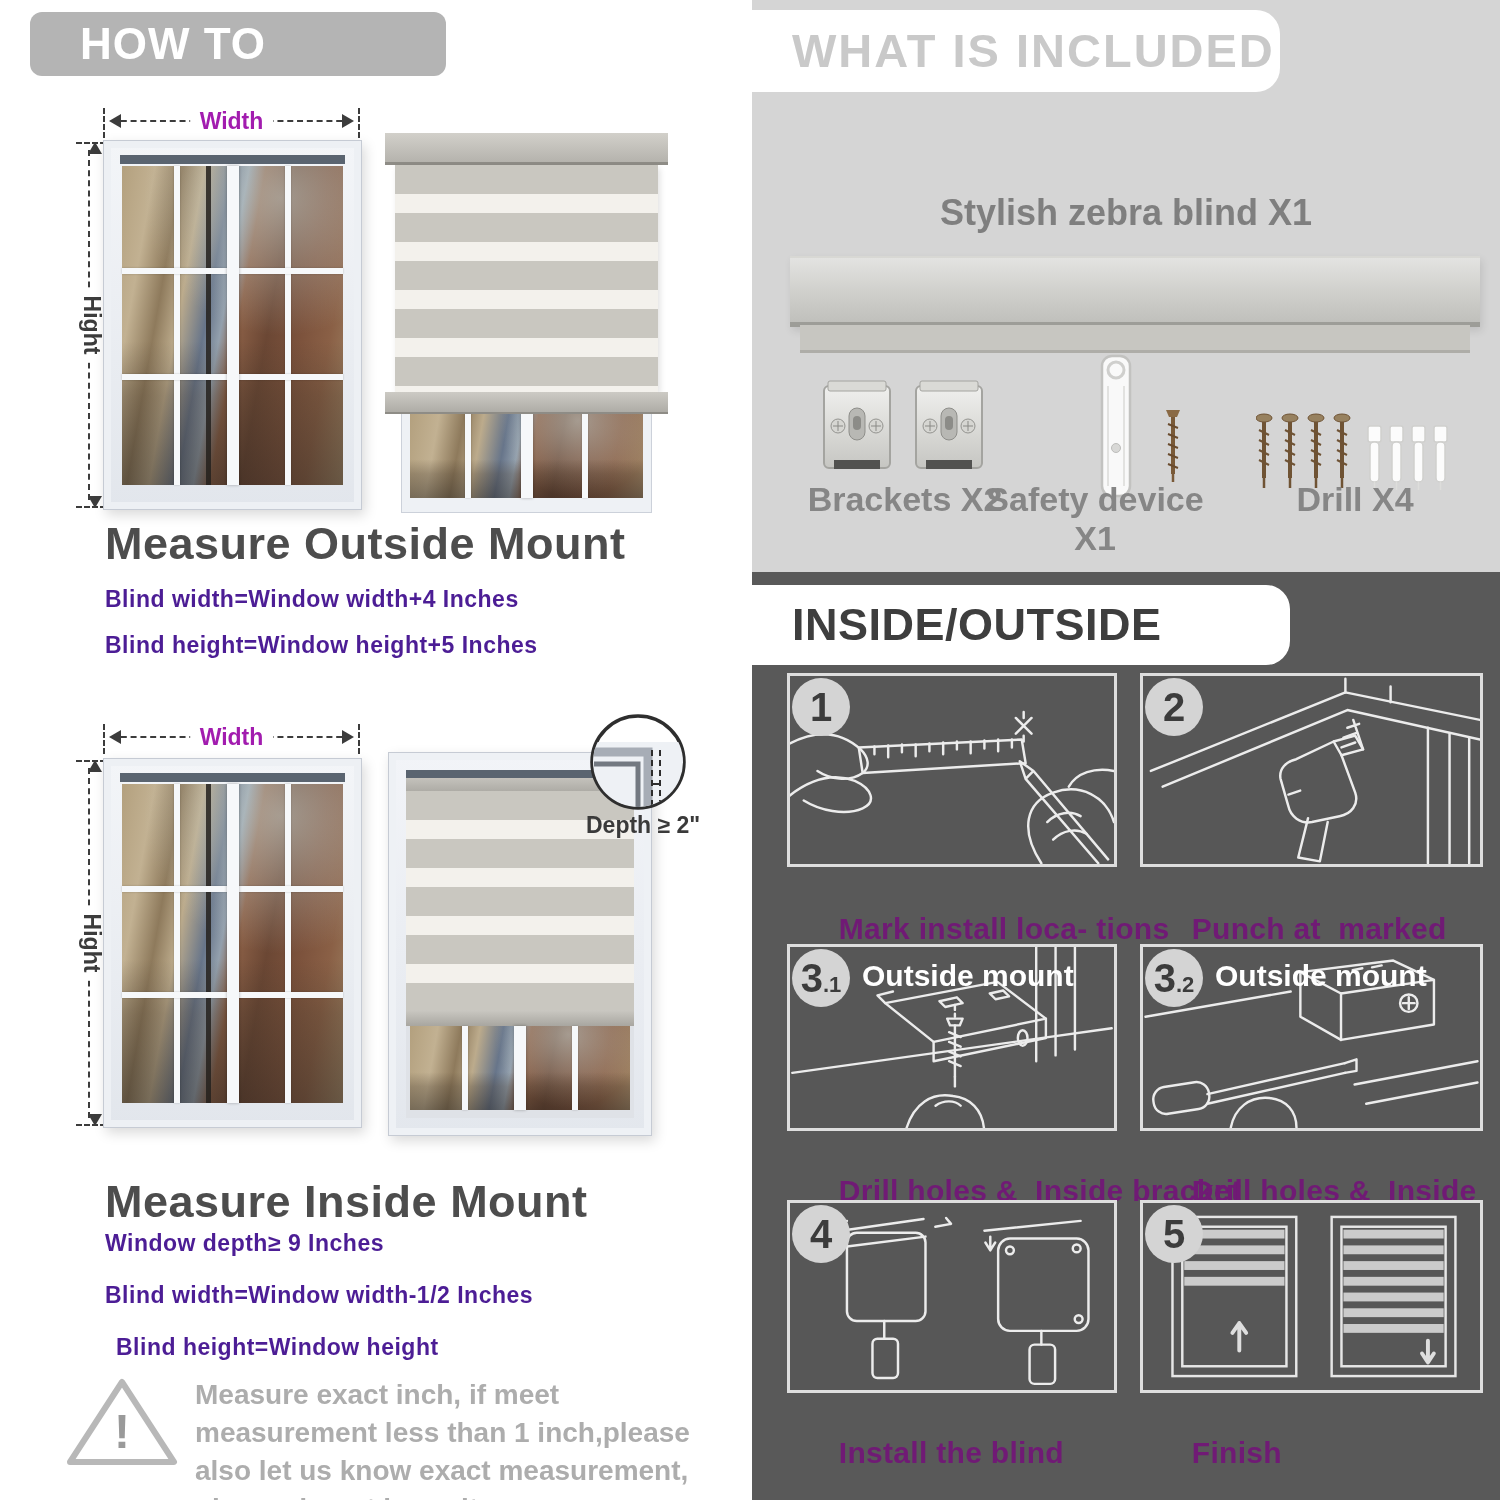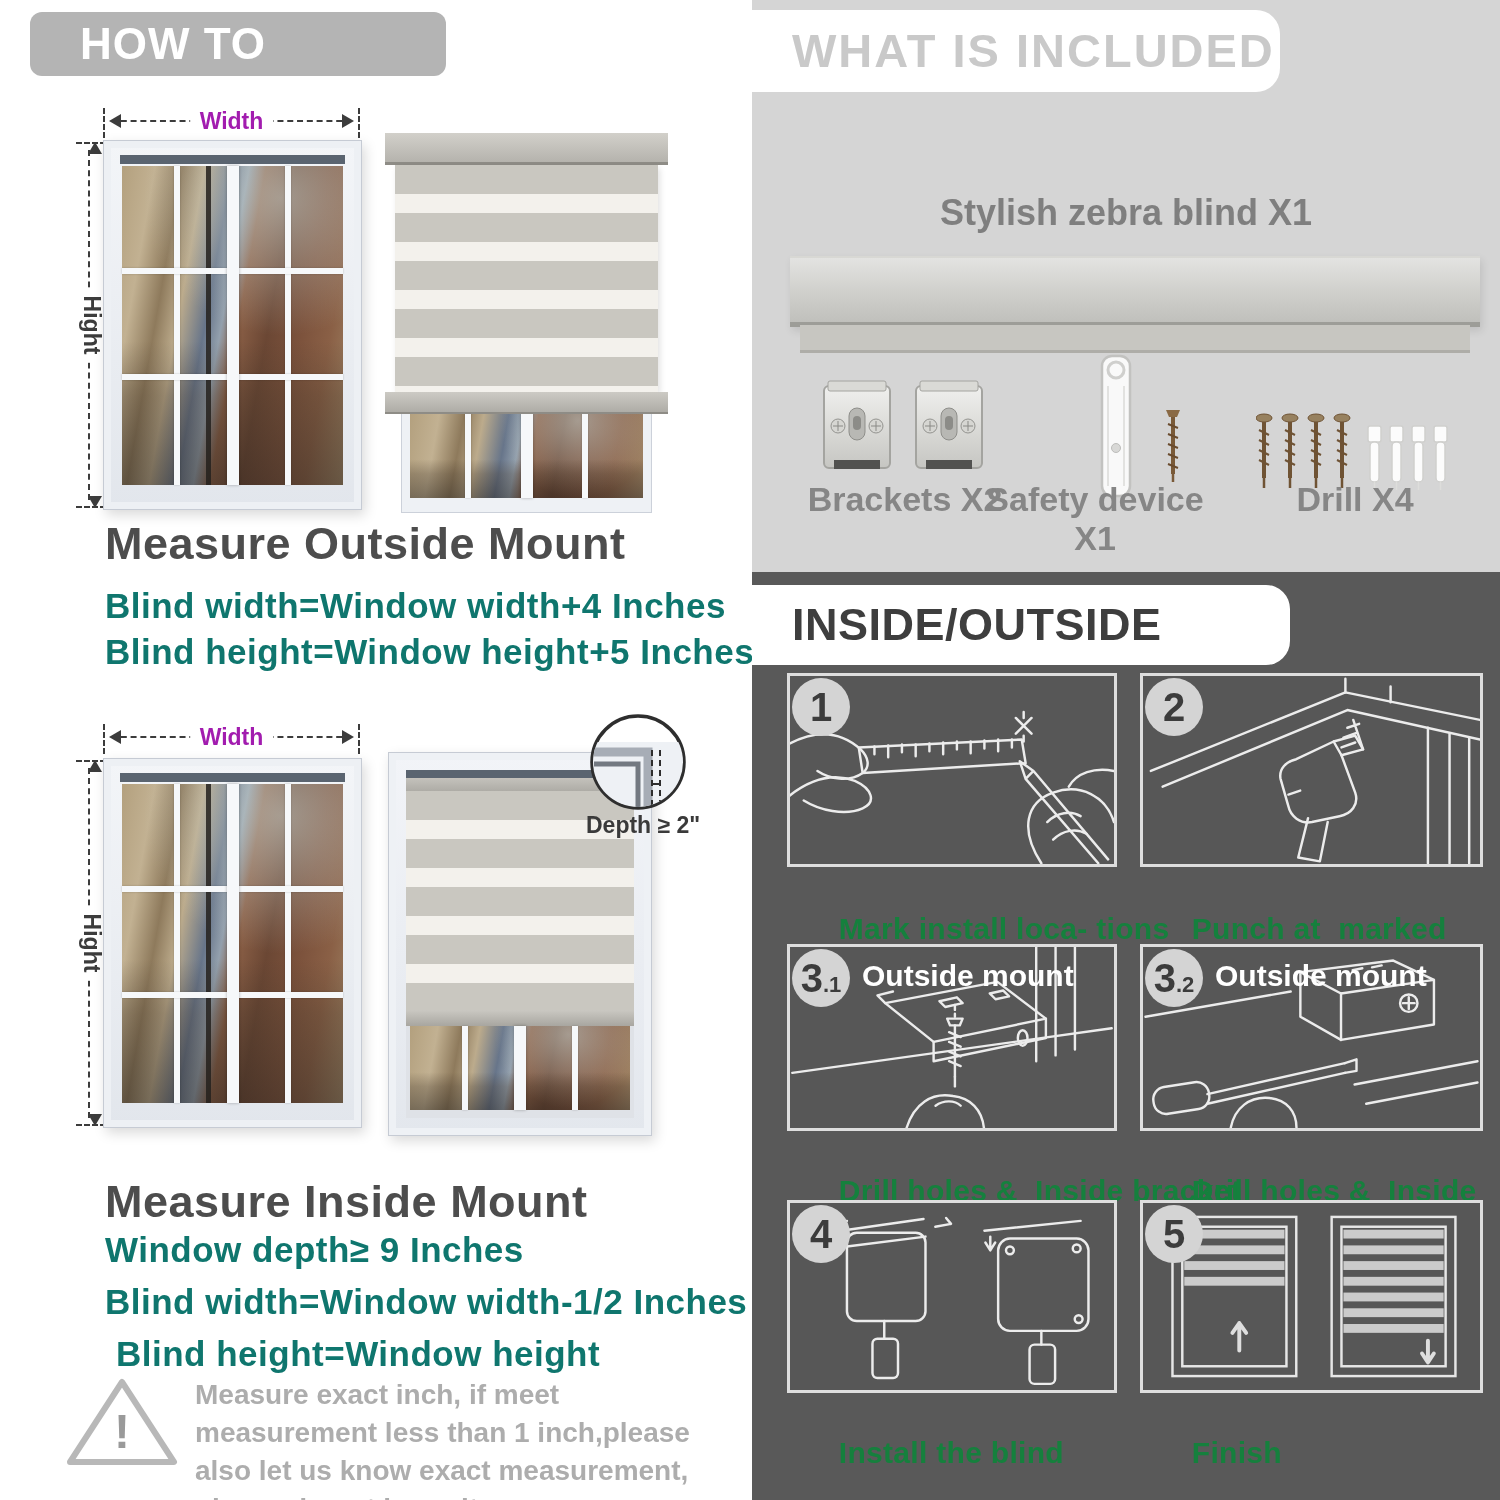--- a/index.html
+++ b/index.html
@@ -4,21 +4,21 @@
 <style>
   html,body{margin:0;padding:0;background:#ffffff;}
   .canvas{position:relative;width:1500px;height:1500px;background:#ffffff;overflow:hidden;
           font-family:"Liberation Sans", sans-serif;}
   .abs{position:absolute;}
 
   
   .pill-header{left:30px;top:12px;width:416px;height:64px;background:#b4b4b4;border-radius:12px;
                color:#ffffff;font-size:44px;font-weight:bold;line-height:64px;padding-left:50px;box-sizing:border-box;letter-spacing:1px;}
   .sec-title{font-size:45px;font-weight:bold;color:#4d4d4d;letter-spacing:0.5px;}
-  .sec-line{font-size:35px;font-weight:bold;color:#0f766e;letter-spacing:0.5px;}
+  .sec-line{font-size:23px;font-weight:bold;color:#4c1d95;letter-spacing:0.5px;}
 
   
   .window{background:linear-gradient(#f3f5f8,#e2e6ec);border:1px solid #c6cbd4;
           box-shadow:inset 0 0 0 7px #edf0f4, 3px 5px 12px rgba(0,0,0,0.15);}
   .win-head{position:absolute;left:16px;right:16px;top:14px;height:9px;background:#5a6470;}
   .win-glass{position:absolute;left:18px;right:18px;top:25px;bottom:24px;
       background:
         linear-gradient(to bottom, rgba(0,0,0,0) 55%, rgba(62,50,38,0.30) 72%, rgba(35,30,26,0.45) 100%),
         radial-gradient(circle at 72% 10%, rgba(200,208,203,0.6), rgba(200,208,203,0) 42%),
         linear-gradient(100deg,#b3a07e 0%,#c2b192 12%,#8e7a5c 22%,#bcab8c 30%,#67758a 40%,#93a0ad 46%,#8a5f46 52%,#6b4734 63%,#7c523c 75%,#8a6046 86%,#a18767 100%);}
@@ -81,21 +81,21 @@
   .headrail-valance{left:800px;top:325px;width:670px;height:25px;background:#c7c6c1;border-bottom:3px solid #aeada8;}
   .item-label{font-size:34px;font-weight:bold;color:#868686;text-align:center;}
 
   
   .card{position:absolute;background:#575757;border:3px solid #dedede;box-sizing:border-box;}
   .badge{position:absolute;top:2px;left:2px;width:58px;height:58px;border-radius:50%;background:#d4d4d4;
          display:flex;align-items:center;justify-content:center;color:#3c3c3c;font-weight:bold;}
   .badge .num{font-size:40px;}
   .badge .sub{font-size:22px;margin-top:14px;}
   .card-title{position:absolute;left:72px;top:12px;color:#ffffff;font-size:30px;font-weight:bold;}
-  .caption{position:absolute;color:#15803d;font-size:30px;font-weight:bold;white-space:pre-wrap;letter-spacing:0.3px;}
+  .caption{position:absolute;color:#701a75;font-size:30px;font-weight:bold;white-space:pre-wrap;letter-spacing:0.3px;}
   .art{position:absolute;left:0;top:0;width:100%;height:100%;}
 </style>
 </head>
 <body>
 
 <div class="canvas">
 
   <section>
 
     <div class="abs pill-header">

